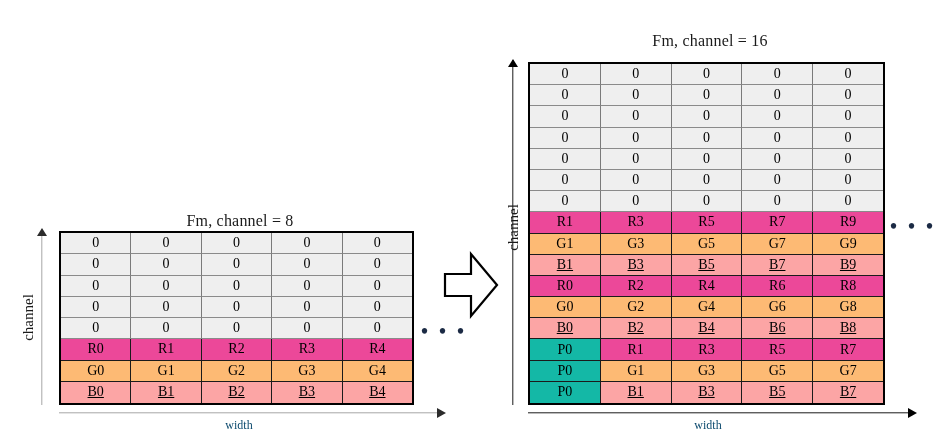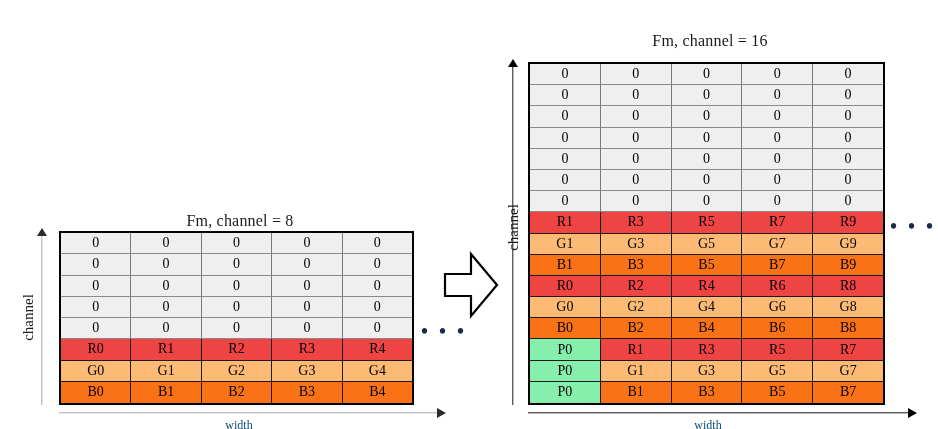--- a/index.html
+++ b/index.html
@@ -59,24 +59,24 @@
     border-right: 1.6px solid #7a7a7a;
     border-bottom: 1.1px solid #8a8a8a;
     background: #efefef;
     overflow: hidden;
     white-space: nowrap;
   }
   .fm-cell:last-child { border-right: none; }
   .fm-row:last-child .fm-cell { border-bottom: none; }
 
   .fm-cell.c-zero { background: #efefef; }
-  .fm-cell.c-pad  { background: #86efac; }
-  .fm-cell.c-r    { background: #ef4444; }
+  .fm-cell.c-pad  { background: #14b8a6; }
+  .fm-cell.c-r    { background: #ec4899; }
   .fm-cell.c-g    { background: #fdba74; }
-  .fm-cell.c-b    { background: #f97316; }
+  .fm-cell.c-b    { background: #fca5a5; text-decoration: underline; }
 
   
   .fm-row.colored .fm-cell { border-bottom-color: #1b1b1b; border-right-color: #1b1b1b; }
 
   
   .axis-v {
     position: absolute;
   }
   .axis-v .line {
     position: absolute;

